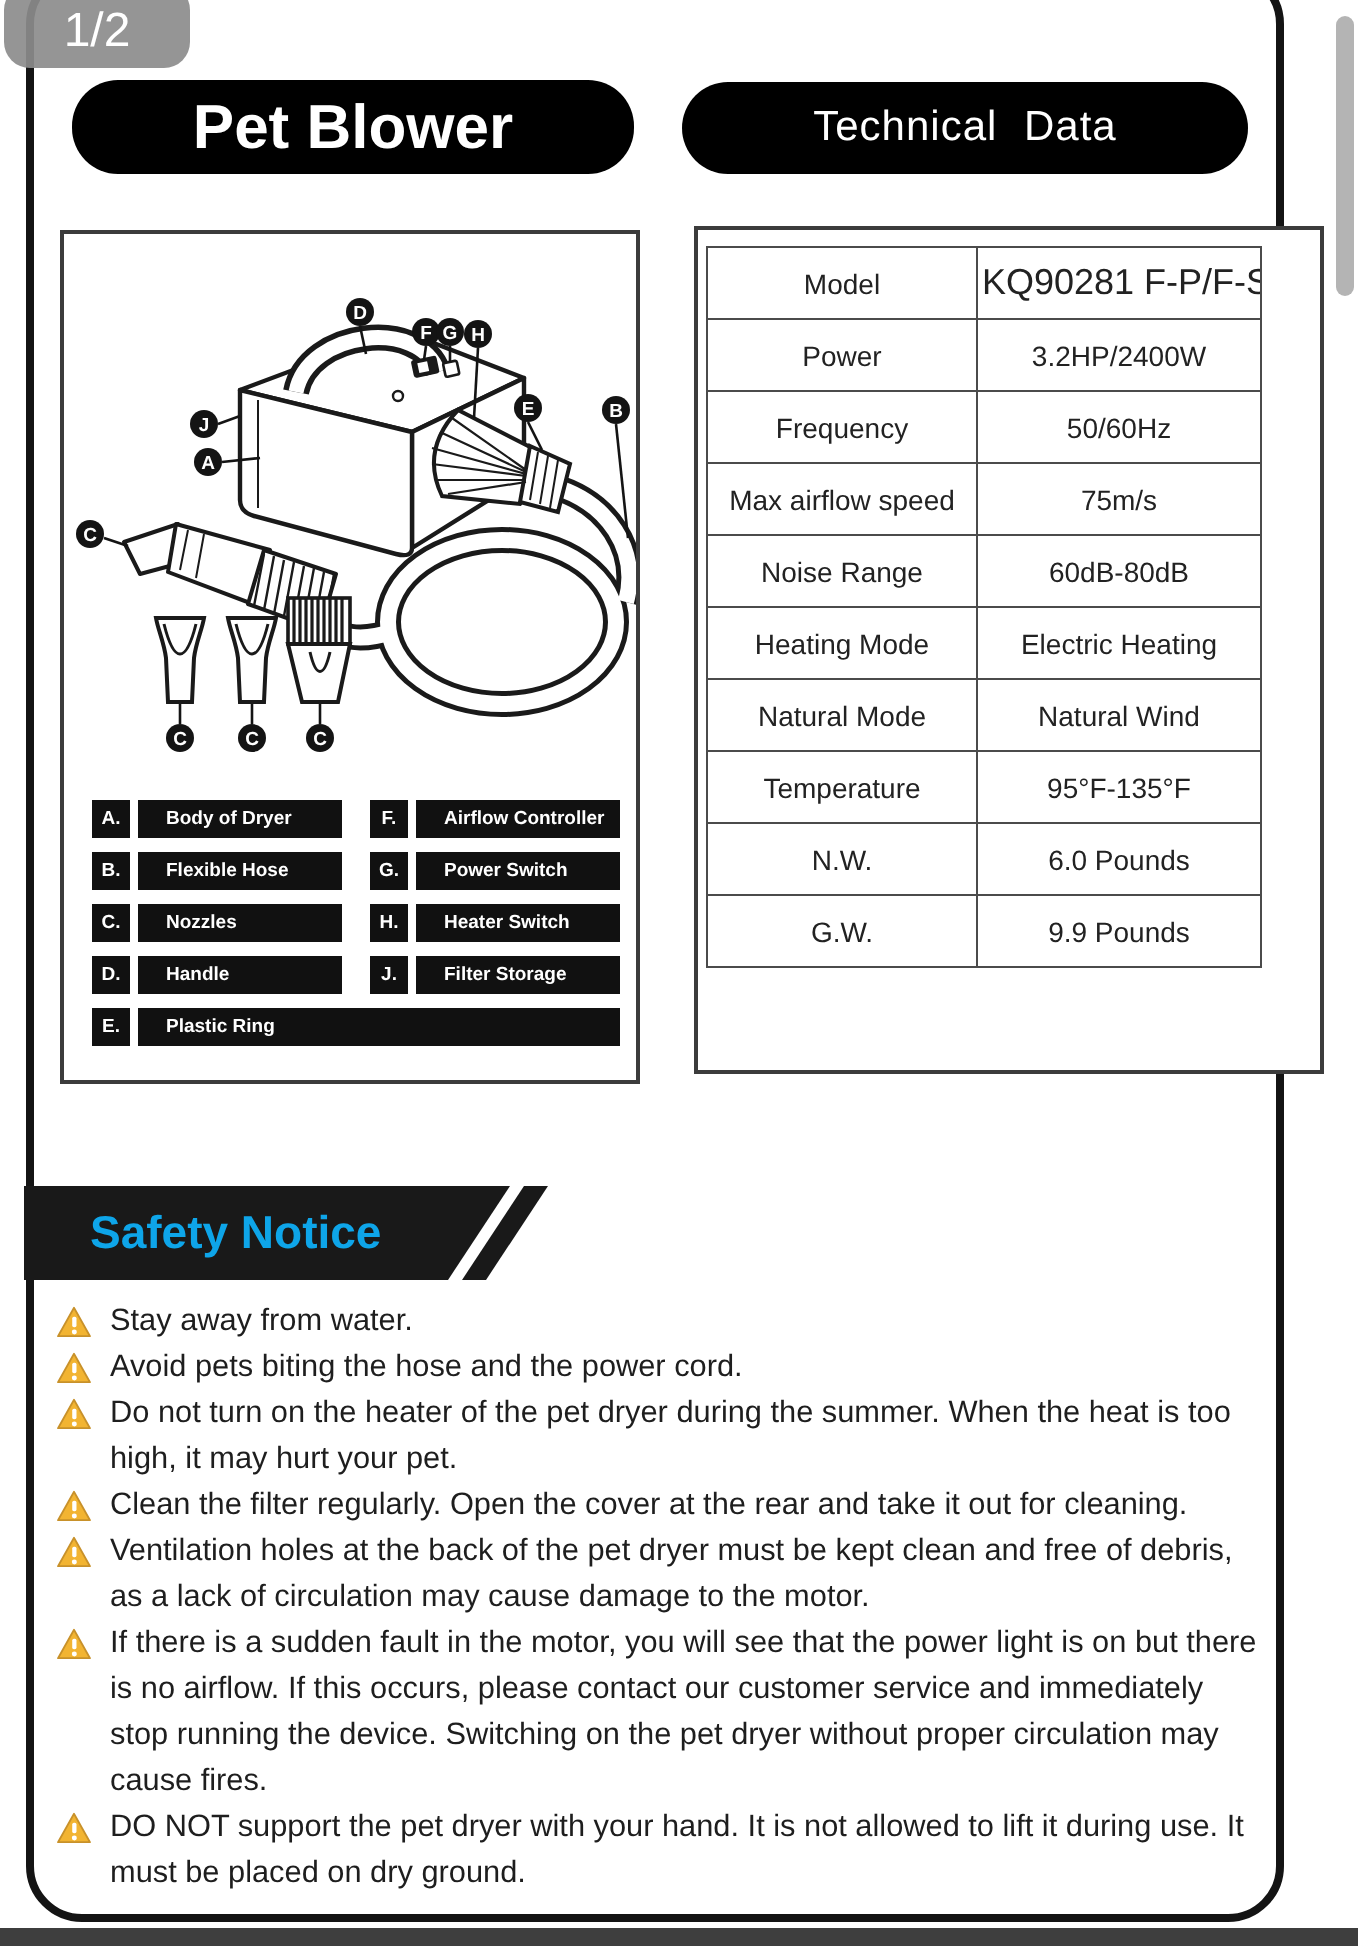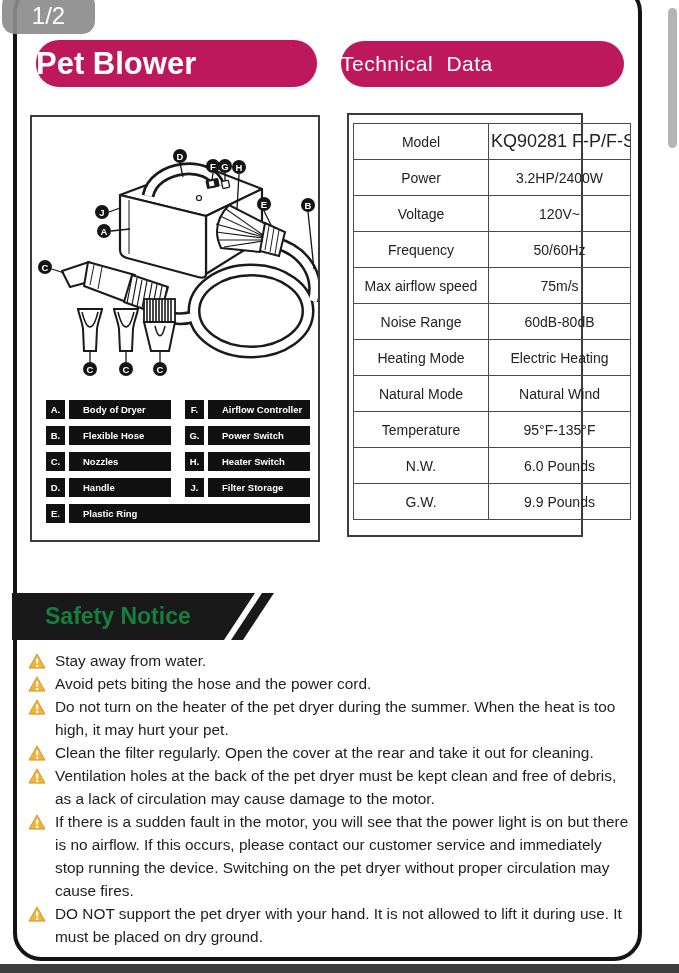--- a/index.html
+++ b/index.html
@@ -20,22 +20,22 @@
     color:#fff; font-size:24px; display:flex; align-items:center; justify-content:center;
     padding-top:6px; box-sizing:border-box;
   }
   .scrollbar-thumb {
     position:absolute; left:668px; top:8px; width:9px; height:140px;
     background:#b4b4b4; border-radius:5px; z-index:6;
   }
   .bottom-bar { position:absolute; left:0; top:964px; width:679px; height:9px; background:#3e3e3e; z-index:6; }
   
   .banner {
-    position:absolute; background:#be185d; border-radius:23px; color:#fff;
-    display:flex; align-items:center; z-index:2;
+    position:absolute; background:#000000; border-radius:23px; color:#fff;
+    display:flex; align-items:center; justify-content:center; z-index:2;
   }
   .banner-product { left:36px; top:40px; width:281px; height:47px; font-size:31px; font-weight:bold; }
   .banner-technical { left:341px; top:41px; width:283px; height:46px; font-size:21px; word-spacing:7px; letter-spacing:0.5px; }
   
   .diagram-box {
     position:absolute; left:30px; top:115px; width:290px; height:427px;
     border:2px solid #3c3c3c; box-sizing:border-box; z-index:2; background:#fff;
   }
   .device-svg { position:absolute; left:0; top:2px; }
   .legend { position:absolute; left:14px; top:283px; width:264px; display:flex; flex-direction:column; gap:7px; }
@@ -45,36 +45,36 @@
   .lkey {
     width:19px; flex:none; background:#111; color:#fff; font-size:9.5px; font-weight:bold;
     display:flex; align-items:center; justify-content:center; margin-right:4px;
   }
   .lbar {
     flex:1; background:#111; color:#fff; font-size:9.5px; font-weight:bold;
     line-height:19px; padding-left:14px; box-sizing:border-box;
   }
   
   .tech-box {
-    position:absolute; left:347px; top:113px; width:236px; height:424px;
+    position:absolute; left:347px; top:113px; width:315px; height:424px;
     border:2px solid #3c3c3c; box-sizing:border-box; z-index:2; background:#fff;
   }
   table.spec { position:absolute; left:4px; top:8px; width:278px; border-collapse:collapse; table-layout:fixed; }
   table.spec td {
     border:1.5px solid #4b4b4b; height:35px; text-align:center;
     font-size:14px; color:#222; padding:0 2px; overflow:hidden; white-space:nowrap;
   }
   table.spec td.c1 { width:130px; }
   table.spec td.small { font-size:18px; }
   
   .safety-banner { position:absolute; left:12px; top:593px; width:262px; height:47px; z-index:3; }
   .sb-main {
     position:absolute; left:0; top:0; width:262px; height:47px; background:#191919;
     clip-path:polygon(0 0, 243px 0, 212px 47px, 0 47px);
-    color:#15803d; font-size:23px; font-weight:bold; line-height:47px;
+    color:#0ea5e9; font-size:23px; font-weight:bold; line-height:47px;
     padding-left:33px; box-sizing:border-box;
   }
   .sb-stripe {
     position:absolute; left:0; top:0; width:262px; height:47px; background:#191919;
     clip-path:polygon(250px 0, 262px 0, 231px 47px, 219px 47px);
   }
   .safety-list { position:absolute; left:28px; top:649px; width:606px; z-index:2; }
   .sitem { display:flex; align-items:flex-start; font-size:15.4px; line-height:23px; color:#1e1e1e;justify-content:flex-end; }
   .sicon { flex:none; width:18px; height:16px; margin:4px 9px 0 0; }
   .stext { flex:1; }
@@ -263,24 +263,20 @@
     <tbody>
       <tr>
         <td class="c1">Model</td>
         <td class="small">KQ90281 F-P/F-S/F-B</td>
       </tr>
       <tr>
         <td class="c1">Power</td>
         <td>3.2HP/2400W</td>
       </tr>
       <tr>
-        <td class="c1">Voltage</td>
-        <td>120V~</td>
-      </tr>
-      <tr>
         <td class="c1">Frequency</td>
         <td>50/60Hz</td>
       </tr>
       <tr>
         <td class="c1">Max airflow speed</td>
         <td>75m/s</td>
       </tr>
       <tr>
         <td class="c1">Noise Range</td>
         <td>60dB-80dB</td>

